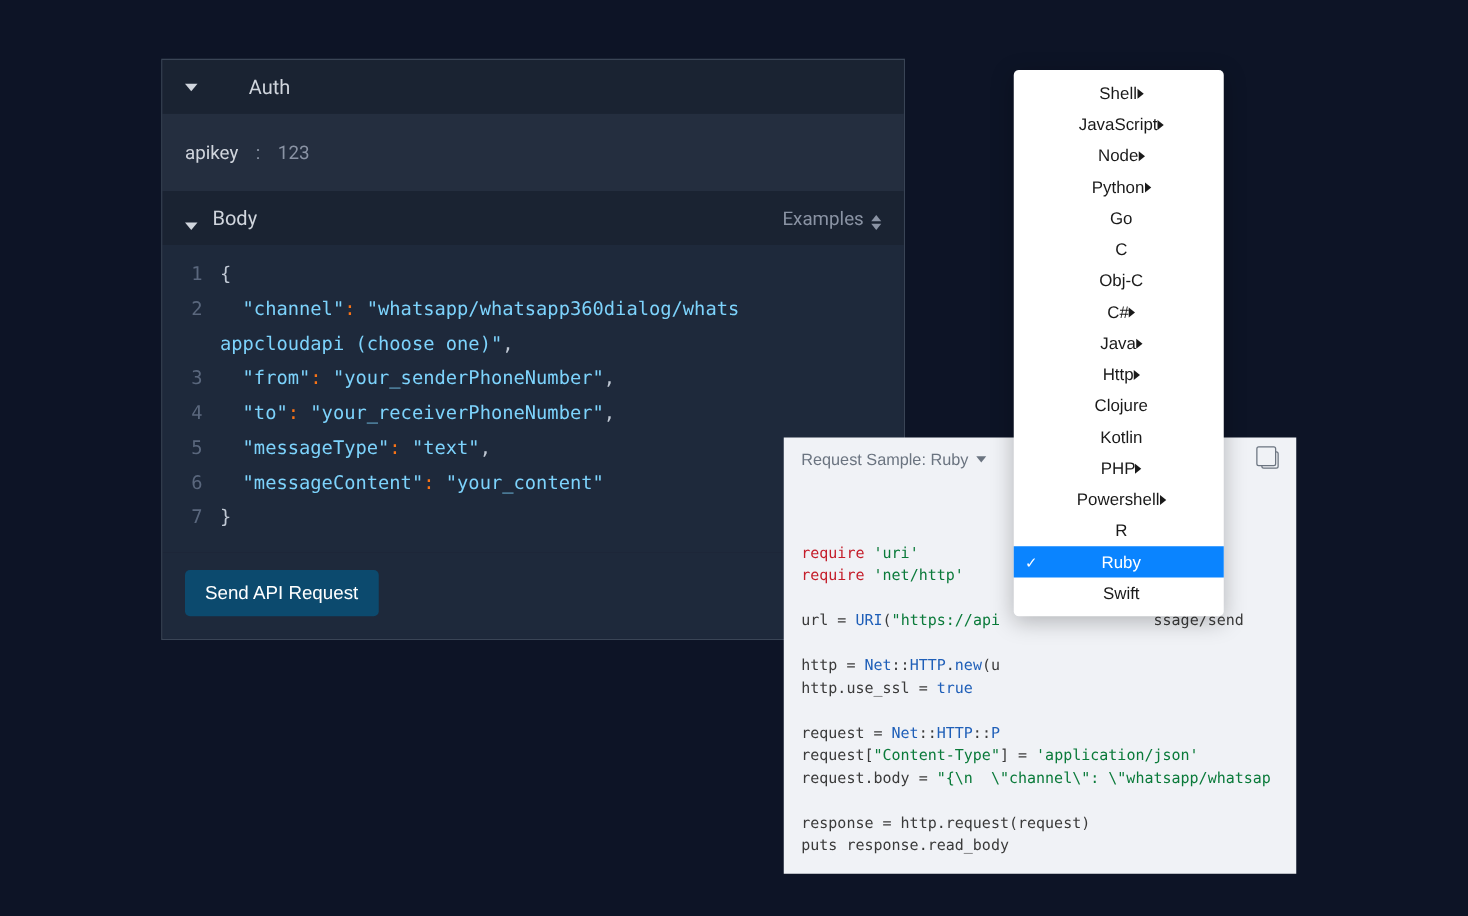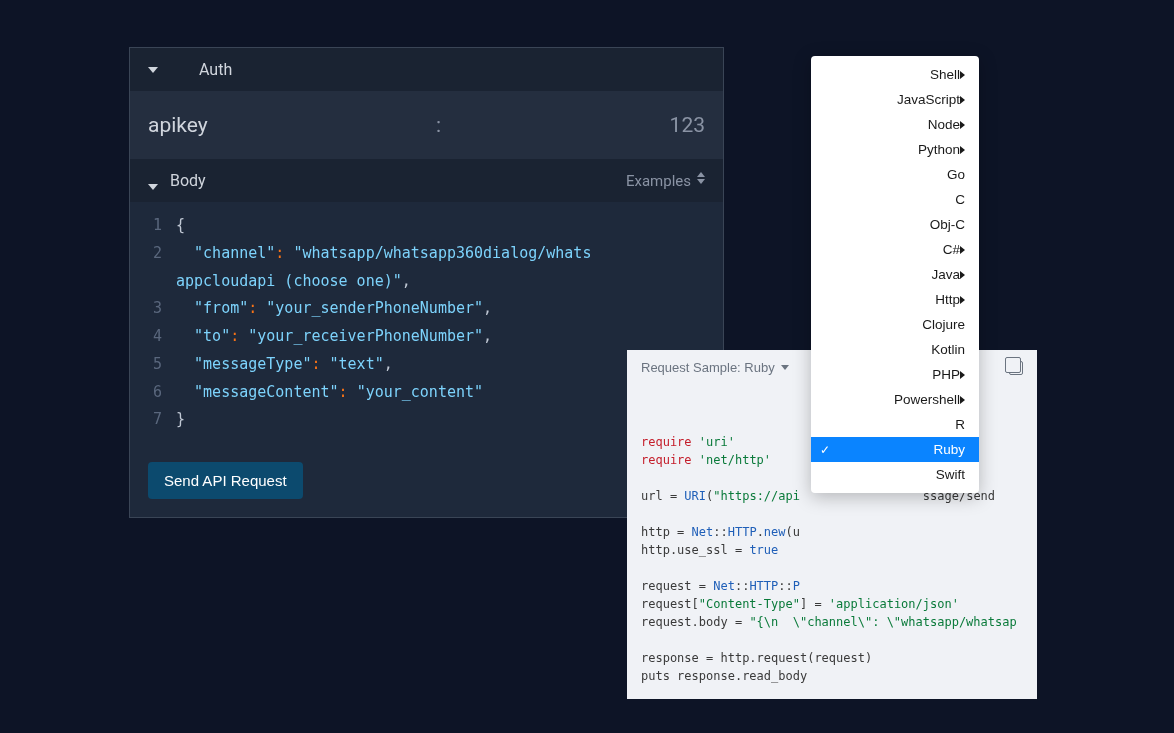--- a/index.html
+++ b/index.html
@@ -36,29 +36,28 @@
   border-right: 5px solid transparent;
   border-top: 6px solid #d0d5dd;
   margin-right: 12px;
 }
 .auth-body {
   background: #242e3f;
   padding: 22px 18px;
   display: flex;
   align-items: center;
   gap: 14px;
-  font-size: 21px;
-  justify-content: space-between;
+  font-size: 15px;
 }
 .auth-key { color: #d0d5dd; }
 .auth-colon { color: #8a93a4; }
 .auth-val { color: #8a93a4; }
 .examples {
   display: flex;
-  align-items: flex-start;
+  align-items: flex-end;
   gap: 6px;
   color: #8a93a4;
   font-size: 15px;
 }
 .sort-icon {
   display: inline-flex;
   flex-direction: column;
   line-height: 0;
   gap: 2px;
 }
@@ -163,23 +162,23 @@
   background: #fff;
   border-radius: 4px;
   box-shadow: 0 4px 18px rgba(0,0,0,.25);
   padding: 6px 0;
   font-family: -apple-system, sans-serif;
   font-size: 13.5px;
   color: #1a1a1a;
 }
 .lang-item {
   display: flex;
-  justify-content: flex-end;
+  justify-content: center;
   align-items: center;
-  padding: 5px 14px 5px 28px;
+  padding: 5px 24px 5px 28px;
   cursor: pointer;
   position: relative;
 }
 .lang-item.selected {
   background: #0a84ff;
   color: #fff;
 }
 .lang-item.selected::before {
   content: "✓";
   position: absolute;

